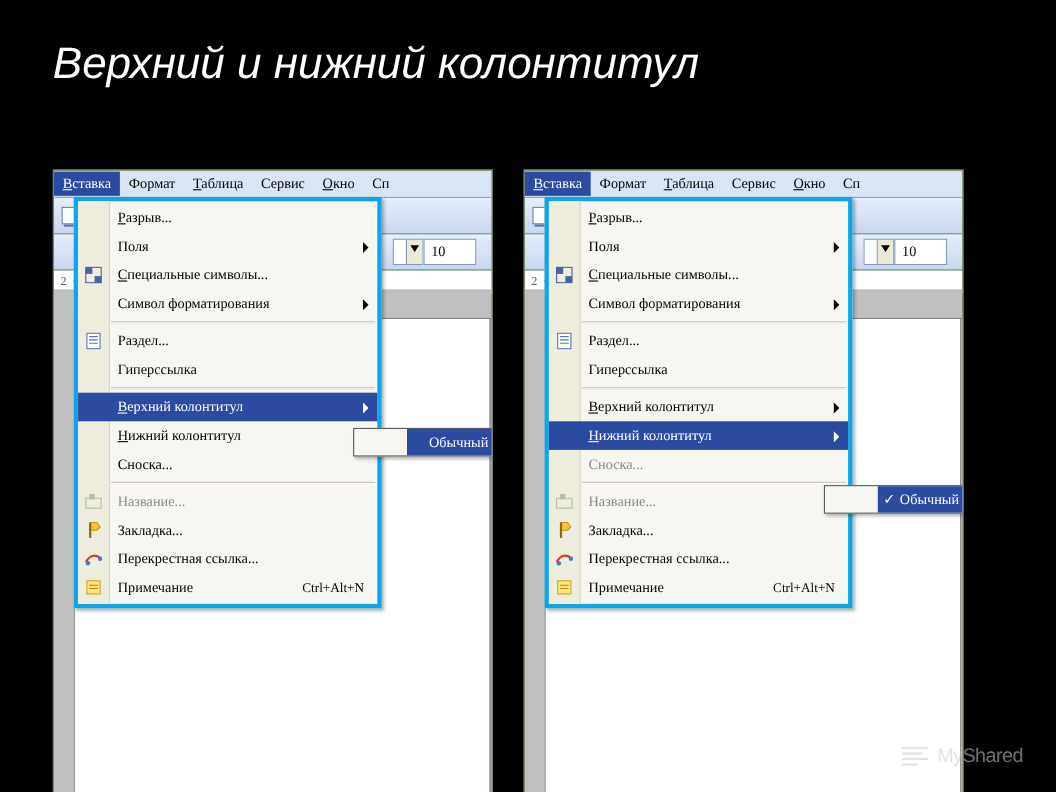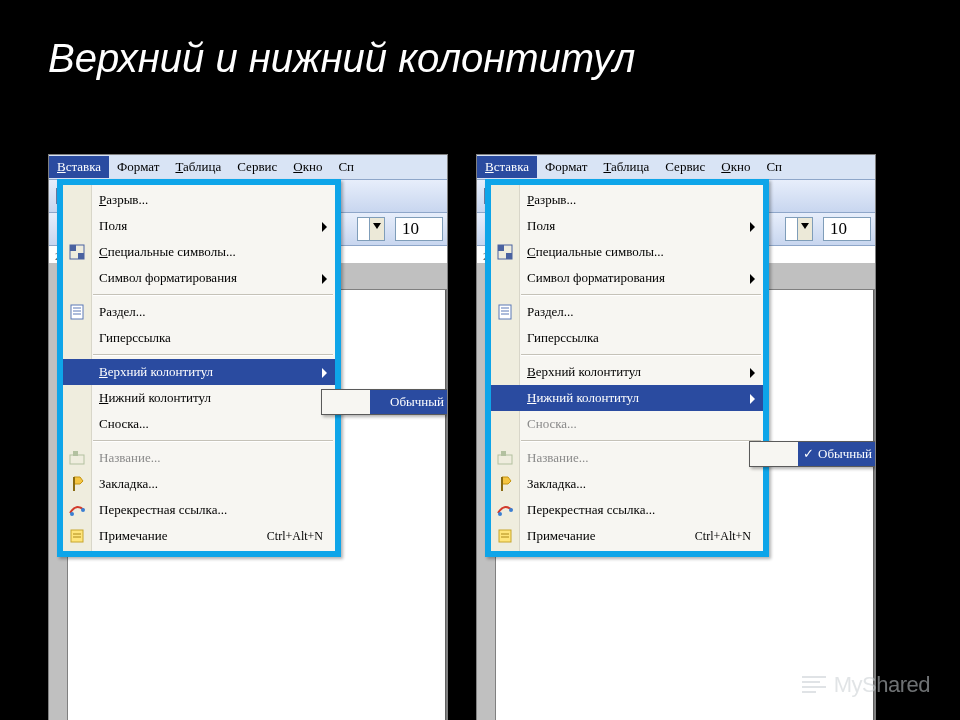--- a/index.html
+++ b/index.html
@@ -68,25 +68,25 @@
   .tb-combo .arrow {
     position: absolute; right: 3px; top: 5px;
     width: 0; height: 0;
     border-left: 4px solid transparent;
     border-right: 4px solid transparent;
     border-top: 6px solid #000;
   }
   .tb-num {
     position: absolute;
     top: 62px;
-    right: 4px;
+    right: 14px;
     width: 40px; height: 22px;
     background: #fff;
     border: 1px solid #7f9db9;
-    font-size: 17px;
+    font-size: 13px;
     display: flex; align-items: center; padding-left: 6px;
   }
   .tb-btn {
     width: 22px; height: 22px;
     display: flex; align-items: center; justify-content: center;
   }
   
   .ic-copy { width:14px; height:14px; border:1px solid #6b7aa0; background:#fff; box-shadow:2px 2px 0 #5971a8; }
   .ic-paste { width:14px; height:14px; background:linear-gradient(#f7d26a,#d7a334); border:1px solid #a37d1d; position:relative; }
   .ic-paste:after { content:""; position:absolute; left:3px; top:2px; width:6px; height:8px; background:#fff; border:1px solid #7f9db9; }
@@ -112,25 +112,25 @@
     position: absolute;
     left: 18px; top: 26px;
     right: 0; bottom: 0;
     background: #fff;
     border: 1px solid #808080;
     box-shadow: -1px -1px 0 #606060 inset;
   }
   
   .dropdown {
     position: absolute;
-    left: 8px;
+    left: 18px;
     top: 24px;
     width: 272px;
     background: #f7f6f2;
-    border: 6px solid #0ea5e9;
+    border: 4px solid #0ea5e9;
     box-shadow: 2px 2px 3px rgba(0,0,0,.3);
     font-size: 13px;
     color: #000;
   }
   .dropdown .iconcol {
     position: absolute; left: 0; top: 0; bottom: 0; width: 28px;
     background: #efedde;
     border-right: 1px solid #d8d6c9;
   }
   .dd-items { position: relative; padding: 2px 0; }
@@ -191,21 +191,21 @@
     position: absolute;
     left: 5px;
     color: #fff;
     font-size: 13px;
   }
   .watermark {
     position: absolute;
     right: 30px;
     bottom: 22px;
     color: rgba(200,205,210,0.55);
-    font-size: 22px;
+    font-size: 18px;
     letter-spacing: -0.5px;
     display: flex;
     align-items: center;
     gap: 8px;
     font-family: "Segoe UI", Arial, sans-serif;
   }
   .watermark .wm-shape {
     width: 24px; height: 18px;
     position: relative;
     opacity: .55;

